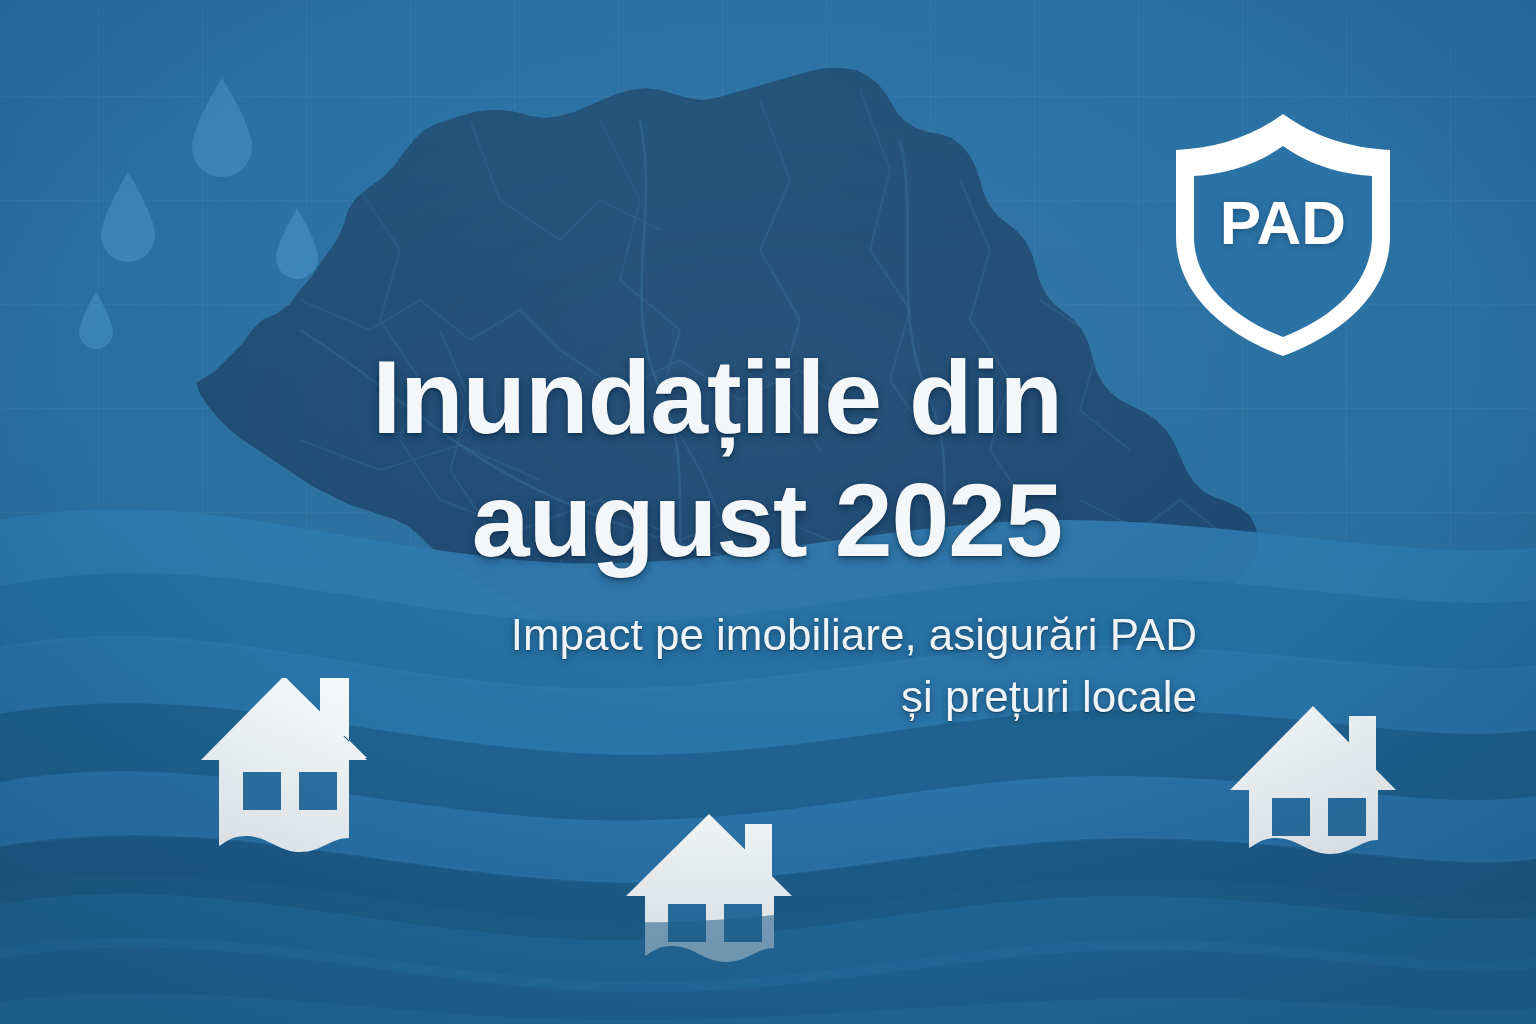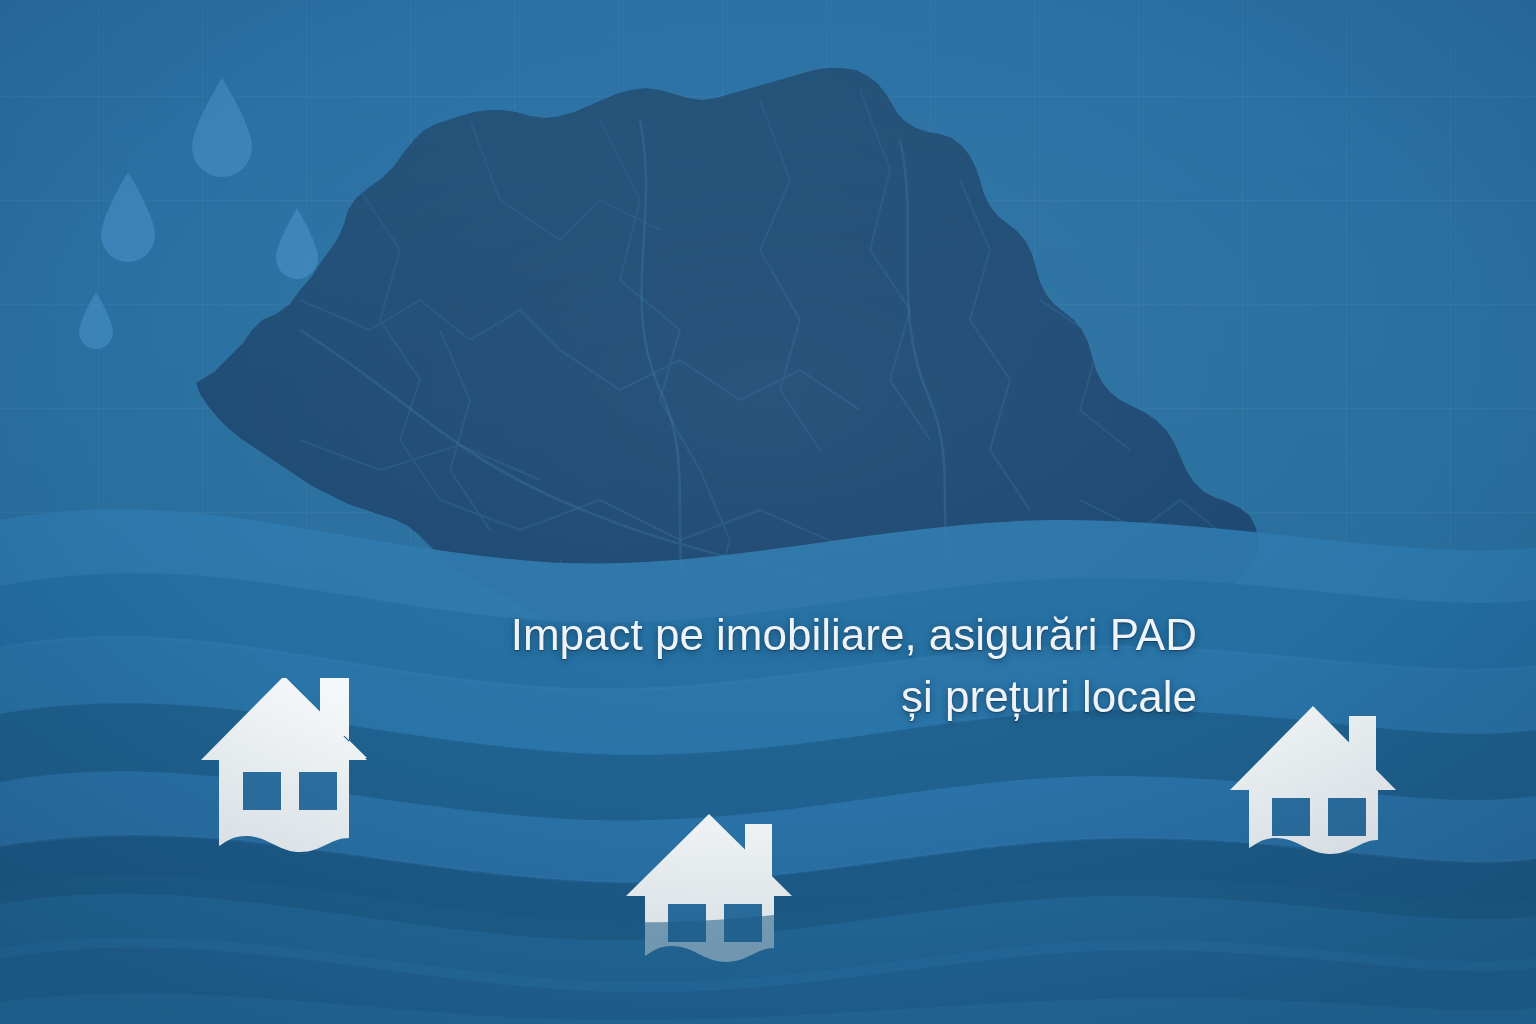--- a/index.html
+++ b/index.html
@@ -299,17 +299,38 @@
     </g>
   </svg>
 
   <svg class="layer" id="wave-front-layer" viewBox="0 0 1536 1024" preserveAspectRatio="none">
     <path fill="#1f628f" opacity="0.55" d="M0,886 C 200,852 360,906 570,920 C 780,934 940,880 1120,878 C 1300,876 1440,914 1536,898 L1536,1024 L0,1024 Z"></path>
     <path fill="#2a74a9" opacity="0.5" d="M0,948 C 200,916 360,966 570,980 C 780,994 950,942 1130,940 C 1300,938 1440,972 1536,958 L1536,1024 L0,1024 Z"></path>
   </svg>
 
   <div class="layer" id="bg-vignette"></div>
 
+  <div id="headline">Inundațiile din
+august 2025</div>
   <div id="subtitle">Impact pe imobiliare, asigurări PAD
 și prețuri locale</div>
 
+  <div id="pad-badge">
+    <svg viewBox="0 0 234 254">
+      <path fill="#ffffff" d="M117,8
+               C 150,32 186,42 224,44
+               L 224,130
+               C 224,188 176,228 117,250
+               C 58,228 10,188 10,130
+               L 10,44
+               C 48,42 84,32 117,8 Z"></path>
+      <path fill="#2b72a6" d="M117,40
+               C 145,60 176,68 206,70
+               L 206,130
+               C 206,178 166,212 117,231
+               C 68,212 28,178 28,130
+               L 28,70
+               C 58,68 89,60 117,40 Z"></path>
+    </svg>
+    <div id="pad-text">PAD</div>
+  </div>
 
 </div>
 
 </body></html>

